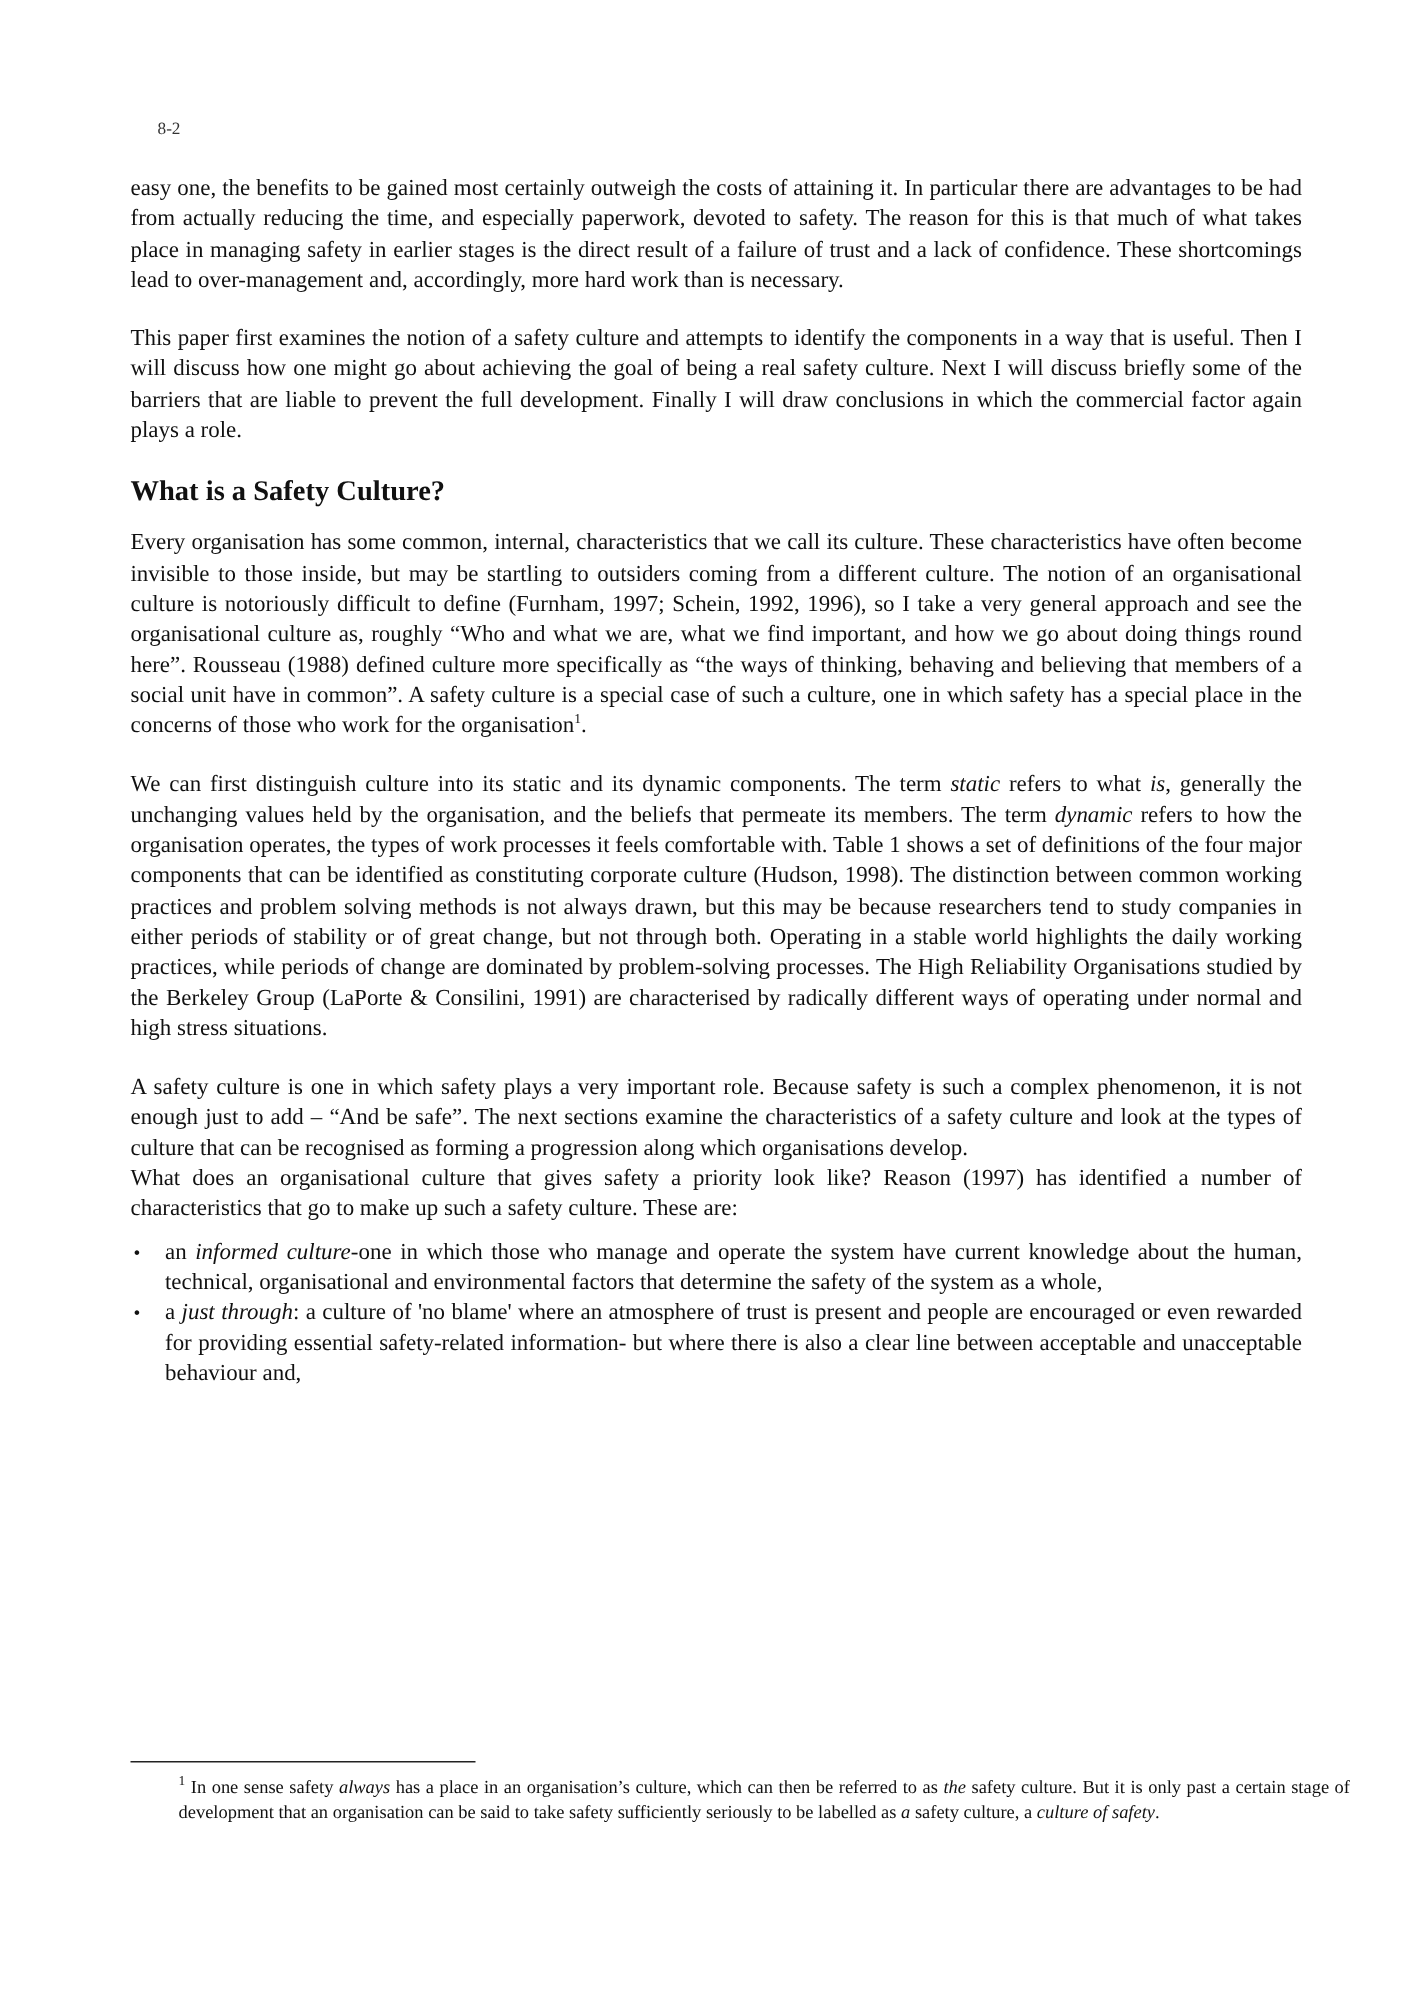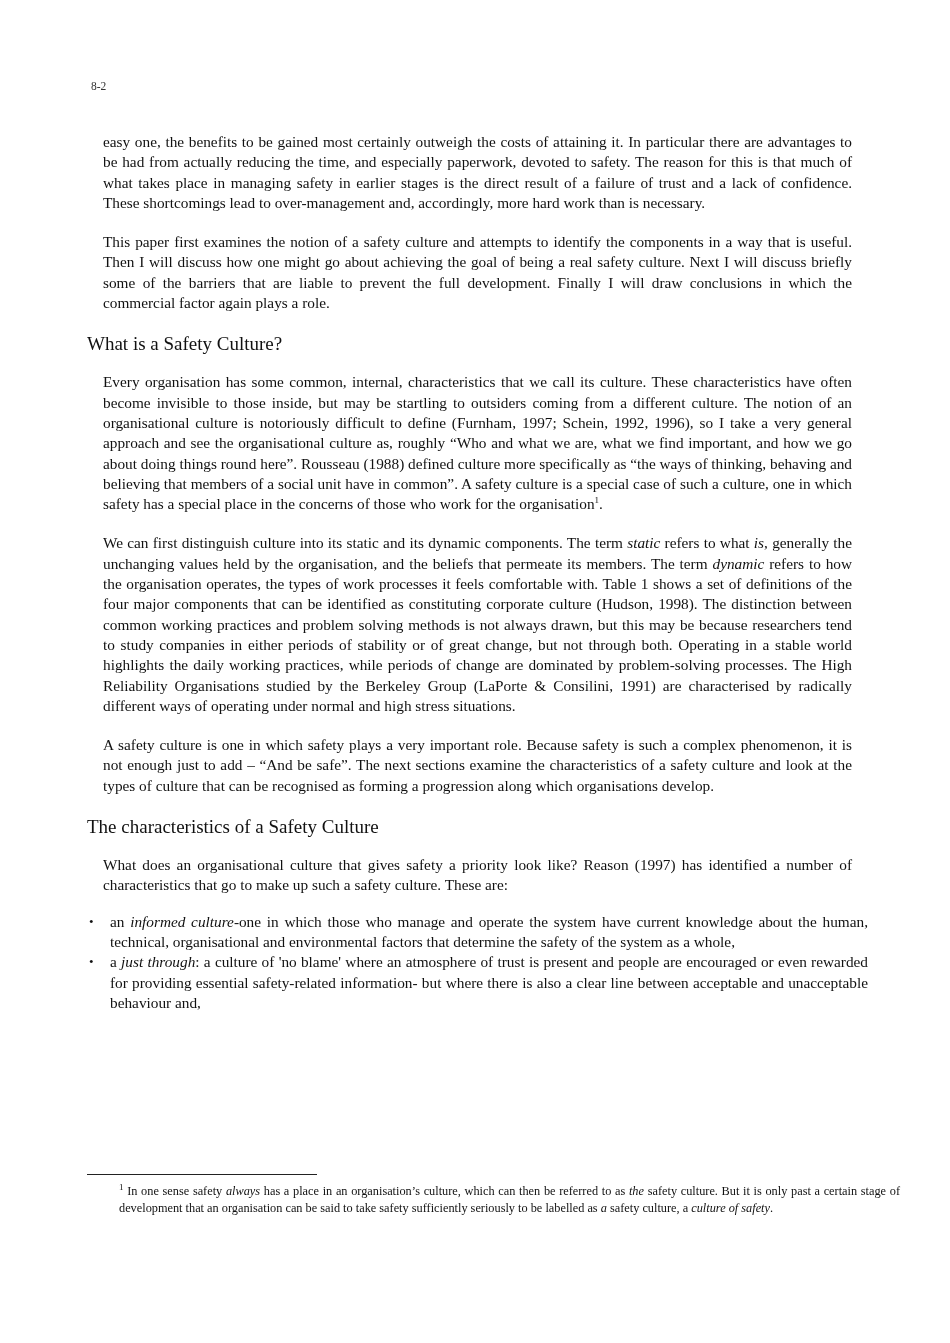--- a/index.html
+++ b/index.html
@@ -1,21 +1,21 @@
 <!DOCTYPE html>
 <html><head>
 <meta charset="utf-8">
 <style>
   html, body { margin: 0; padding: 0; background: #ffffff; }
   body { width: 950px; height: 1343px; position: relative; overflow: hidden; color: #111; font-family: "Liberation Serif", serif; }
-  .page-num { position: absolute; left: 91px; top: 80px; font-size: 11.5px; color: #333; }
+  .page-num { position: absolute; left: 105px; top: 80px; font-size: 11.5px; color: #333; }
   .content { position: absolute; left: 87px; top: 116px; width: 781px; }
-  p.body { margin: 16px; font-size: 15.3px; line-height: 20.3px; text-align: justify; }
+  p.body { margin: 0; font-size: 15.3px; line-height: 20.3px; text-align: justify; }
   p.gap { margin-top: 19px; }
-  h2 { margin: 19px 0 12px 0; font-size: 19px; font-weight: normal; line-height: 24px; }
+  h2 { margin: 19px 0 12px 0; font-size: 19px; font-weight: bold; line-height: 24px; }
   ul.bullets { margin: 8px 0 4px 0; padding: 0 0 0 23px; list-style: none; }
   ul.bullets li { position: relative; font-size: 15.3px; line-height: 20.3px; text-align: justify; }
   ul.bullets li::before { content: "\2022"; position: absolute; left: -21px; top: 0; font-size: 13px; }
   .footnote-rule { position: absolute; left: 87px; top: 1174px; width: 230px; border-top: 1px solid #222; }
   .footnote { position: absolute; left: 87px; top: 1183px; width: 781px; font-size: 12.3px; line-height: 17px; text-align: justify; margin-left: 32px; }
   sup { font-size: 9px; line-height: 0; vertical-align: super; }
   em { font-style: italic; }
 </style>
 </head>
 <body>
@@ -27,21 +27,20 @@
   <p class="body gap">This paper first examines the notion of a safety culture and attempts to identify the components in a way that is useful. Then I will discuss how one might go about achieving the goal of being a real safety culture. Next I will discuss briefly some of the barriers that are liable to prevent the full development. Finally I will draw conclusions in which the commercial factor again plays a role.</p>
 
   <h2>What is a Safety Culture?</h2>
 
   <p class="body"><span>Every organisation has some common, internal, characteristics that we call its culture. These characteristics have often become invisible to those inside, but may be startling to outsiders coming from a different culture. The notion of an organisational culture is notoriously difficult to define (Furnham, 1997; Schein, 1992, 1996), so I take a very general approach and see the organisational culture as, roughly “Who and what we are, what we find important, and how we go about doing things round here”. Rousseau (1988) defined culture more specifically as “the ways of thinking, behaving and believing that members of a social unit have in common”. A safety culture is a special case of such a culture, one in which safety has a special place in the concerns of those who work for the organisation</span><sup>1</sup><span>.</span></p>
 
   <p class="body gap"><span>We can first distinguish culture into its static and its dynamic components. The term </span><em>static</em><span> refers to what </span><em>is</em><span>, generally the unchanging values held by the organisation, and the beliefs that permeate its members. The term </span><em>dynamic</em><span> refers to how the organisation operates, the types of work processes it feels comfortable with. Table 1 shows a set of definitions of the four major components that can be identified as constituting corporate culture (Hudson, 1998). The distinction between common working practices and problem solving methods is not always drawn, but this may be because researchers tend to study companies in either periods of stability or of great change, but not through both. Operating in a stable world highlights the daily working practices, while periods of change are dominated by problem-solving processes. The High Reliability Organisations studied by the Berkeley Group (LaPorte &amp; Consilini, 1991) are characterised by radically different ways of operating under normal and high stress situations.</span></p>
 
   <p class="body gap">A safety culture is one in which safety plays a very important role. Because safety is such a complex phenomenon, it is not enough just to add – “And be safe”. The next sections examine the characteristics of a safety culture and look at the types of culture that can be recognised as forming a progression along which organisations develop.</p>
 
-  <h2>The characteristics of a Safety Culture</h2>
 
   <p class="body">What does an organisational culture that gives safety a priority look like?  Reason (1997) has identified a number of characteristics that go to make up such a safety culture. These are:</p>
 
   <ul class="bullets">
     <li><span>an </span><em>informed culture</em><span>-one in which those who manage and operate the system have current knowledge about the human, technical, organisational and environmental factors that determine the safety of the system as a whole,</span></li>
     <li><span>a </span><em>just through</em><span>: a culture of 'no blame' where an atmosphere of trust is present and people are encouraged or even rewarded for providing essential safety-related information- but where there is also a clear line between acceptable and unacceptable behaviour and,</span></li>
   </ul>
 </div>
 
 <div class="footnote-rule"></div>

